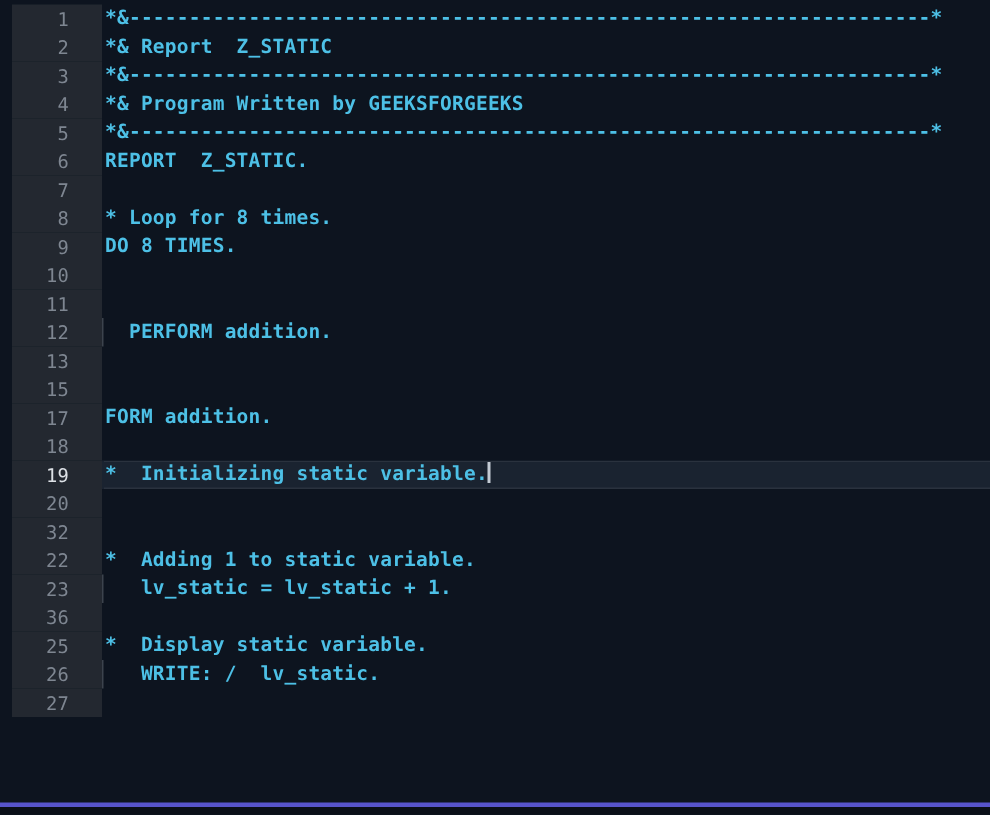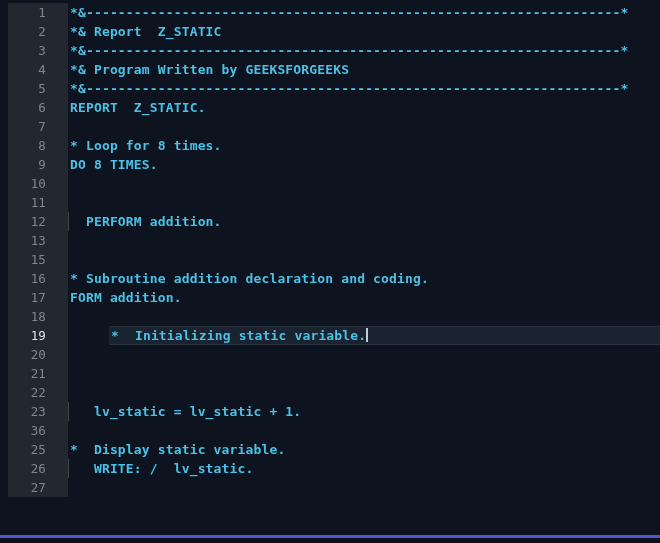--- a/index.html
+++ b/index.html
@@ -50,21 +50,20 @@
     border-left: 1px solid transparent;
     padding-left: 1px;
     box-sizing: border-box;
   }
   .code.guide {
     border-left-color: var(--guide, #3c434d);
   }
   .code.active {
     background: var(--active-bg, #1a2330);
     box-shadow: inset 0 1px 0 rgba(255,255,255,.07), inset 0 -1px 0 rgba(255,255,255,.07);
-    margin-left: 41px;
   }
   .cursor {
     display: inline-block;
     width: 2px;
     height: 14px;
     background: #c3cbd4;
     vertical-align: -2px;
   }
   .window-border-bottom {
     position: absolute;
@@ -151,24 +150,20 @@
     <div class="gutter ln">13</div>
     <div class="code"><span class="txt"></span></div>
   </div>
 
 
   <div class="row">
     <div class="gutter ln">15</div>
     <div class="code"><span class="txt"></span></div>
   </div>
 
-  <div class="row">
-    <div class="gutter ln">16</div>
-    <div class="code"><span class="txt">* Subroutine addition declaration and coding.</span></div>
-  </div>
 
   <div class="row">
     <div class="gutter ln">17</div>
     <div class="code"><span class="txt">FORM addition.</span></div>
   </div>
 
   <div class="row">
     <div class="gutter ln">18</div>
     <div class="code"><span class="txt"></span></div>
   </div>
@@ -176,26 +171,27 @@
   <div class="row">
     <div class="gutter ln active">19</div>
     <div class="code active"><span class="txt">*  Initializing static variable.</span><span class="cursor"></span></div>
   </div>
 
   <div class="row">
     <div class="gutter ln">20</div>
   </div>
 
   <div class="row">
-    <div class="gutter ln">21</div>
+    <div class="gutter ln">32</div>
     <div class="code"><span class="txt"></span></div>
   </div>
 
   <div class="row">
     <div class="gutter ln">22</div>
+    <div class="code"><span class="txt">*  Adding 1 to static variable.</span></div>
   </div>
 
   <div class="row">
     <div class="gutter ln">23</div>
     <div class="code guide"><span class="txt">   lv_static = lv_static + 1.</span></div>
   </div>
 
   <div class="row">
     <div class="gutter ln">36</div>
     <div class="code"><span class="txt"></span></div>

